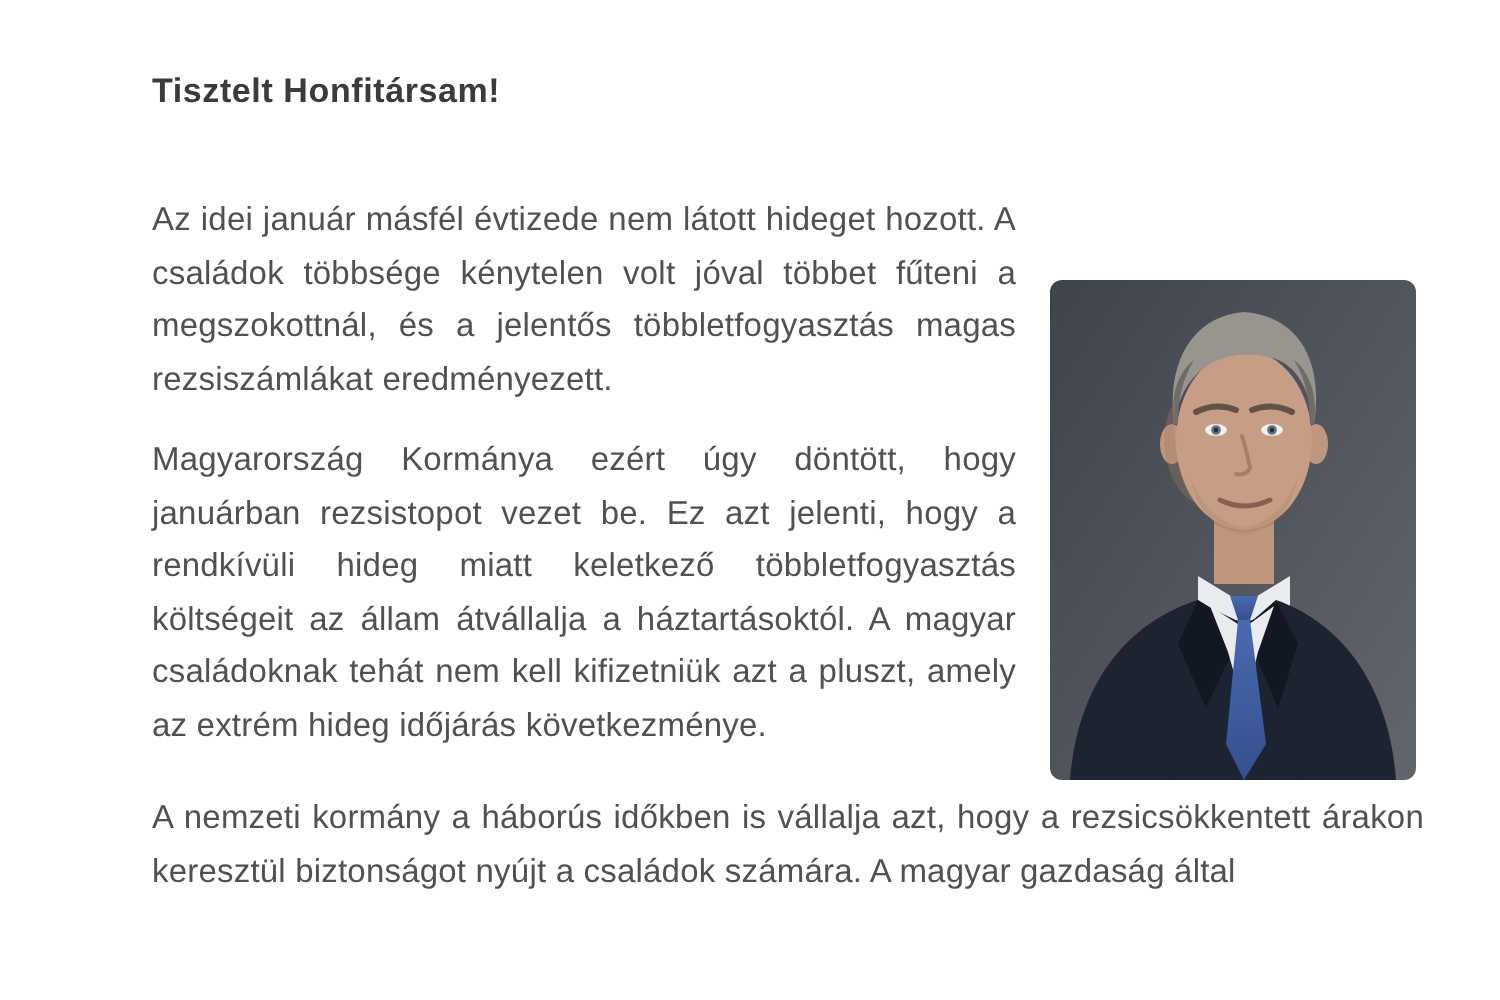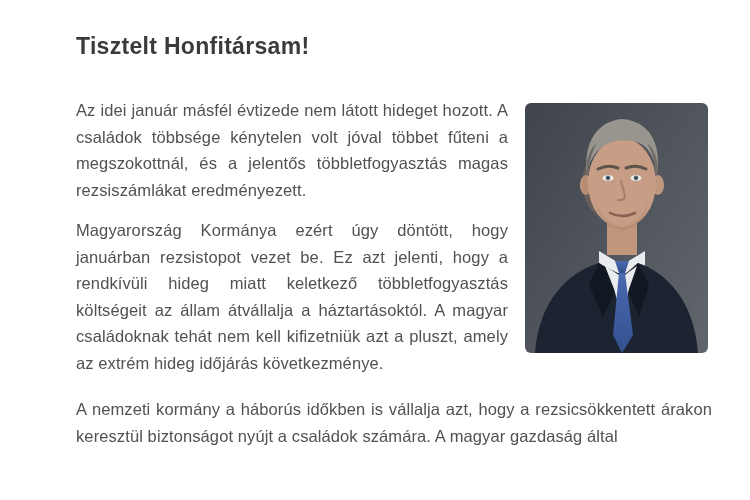--- a/index.html
+++ b/index.html
@@ -15,29 +15,29 @@
     background: #ffffff;
     font-family: "Liberation Sans", "DejaVu Sans", sans-serif;
   }
   .page {
     box-sizing: border-box;
     width: 750px;
     padding: 33px 38px 0 76px;
   }
   .page-title {
     margin: 0 0 38px 0;
-    font-size: 23px;
+    font-size: 17px;
     line-height: 26px;
     font-weight: 700;
     letter-spacing: 0.3px;
     color: #3b3b3b;
   }
   .content-row {
     display: flex;
-    align-items: flex-start;
+    align-items: flex-end;
     gap: 17px;
   }
   .intro-col {
     width: 432px;
     flex: 0 0 432px;
   }
   p.body-par {
     margin: 0 0 14px 0;
     font-size: 16.5px;
     line-height: 26.5px;

